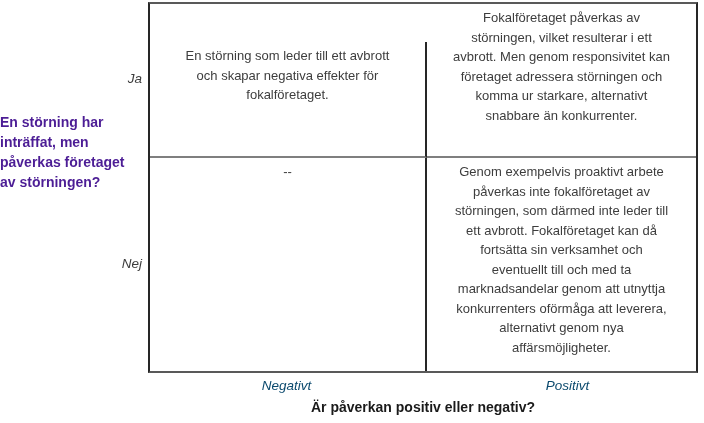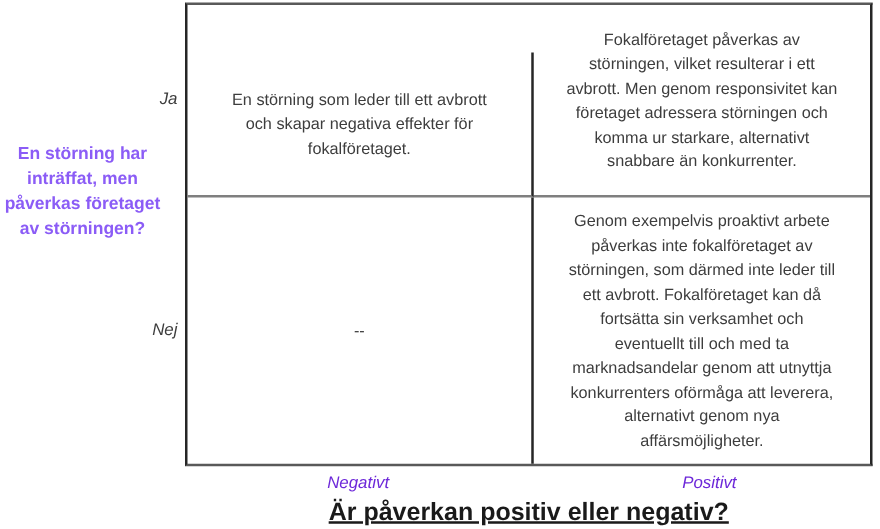--- a/index.html
+++ b/index.html
@@ -28,21 +28,20 @@
     grid-template-rows: 154px 1fr;
     box-sizing: border-box;
     border-top: 2px solid #595959;
     border-bottom: 2px solid #595959;
     border-left: 2px solid #262626;
     border-right: 2px solid #262626;
     background: #ffffff;
   }
   .cell {
     display: flex;
-    align-items: center;
     justify-content: center;
     text-align: center;
     box-sizing: border-box;
     padding: 4px 24px;
     font-size: 13px;
     line-height: 19.5px;
     color: #3d3d3d;
   }
   .cell-inner {
     max-width: 258px;
@@ -50,59 +49,57 @@
   .cell-tl { border-right: 2px solid #262626; border-bottom: 2px solid #7f7f7f; margin-top: 38px; }
   .cell-tr { border-bottom: 2px solid #7f7f7f; }
   .cell-bl { border-right: 2px solid #262626; }
 
   
   .y-axis-title {
     position: absolute;
     left: 0;
     top: 112px;
     width: 132px;
-    text-align: center;
     font-size: 14px;
     font-weight: bold;
     line-height: 20px;
-    color: #8b5cf6;
+    color: #4c1d95;
   }
   .row-label {
     position: absolute;
     left: 0;
     width: 142px;
     text-align: right;
     font-size: 13.5px;
     font-style: italic;
     color: #3d3d3d;
   }
   .row-label-ja  { top: 71px; }
   .row-label-nej { top: 256px; }
 
   
   .col-label {
     position: absolute;
     top: 378px;
     text-align: center;
     font-size: 13.5px;
     font-style: italic;
-    color: #6d28d9;
+    color: #0c4a6e;
   }
   .col-label-neg { left: 148px; width: 277px; }
   .col-label-pos { left: 431px; width: 273px; }
   .x-axis-title {
     position: absolute;
     left: 148px;
     top: 399px;
     width: 550px;
     text-align: center;
-    font-size: 20px;
+    font-size: 14px;
     font-weight: bold;
     color: #1a1a1a;
-    text-decoration: underline;
   }
 </style>
 </head>
 <body>
 
 <div class="canvas">
 
   <div class="y-axis-title">En störning har inträffat, men påverkas företaget av störningen?</div>
 
   <div class="row-label row-label-nej">Nej</div>

